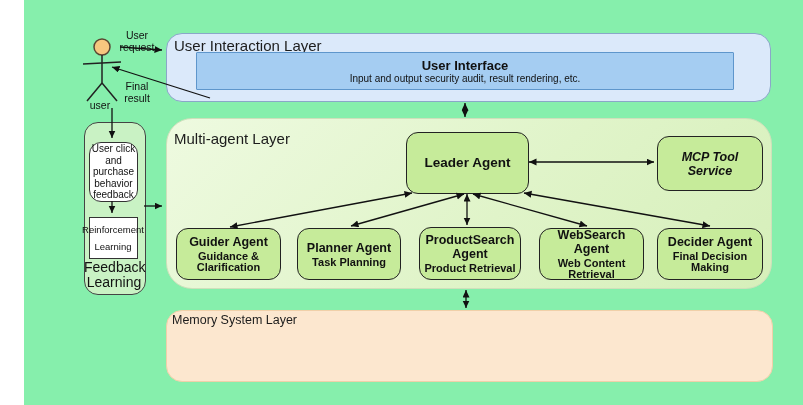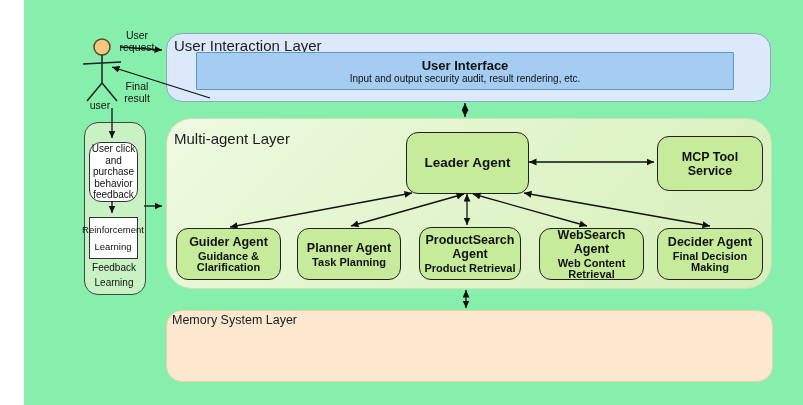--- a/index.html
+++ b/index.html
@@ -42,21 +42,21 @@
   .node{
     background:#c6eb9a;border:1.2px solid #222;border-radius:12px;
     display:flex;flex-direction:column;align-items:center;justify-content:center;
     text-align:center;
   }
   .node .name{font-weight:bold;font-size:12.5px;line-height:14px;}
   .node .sub{font-weight:bold;font-size:11px;line-height:11px;margin-top:2px;}
   .n-leader{left:382px;top:132px;width:121px;height:60px;}
   .n-leader .name{font-size:13.5px;}
   .n-mcp{left:633px;top:136px;width:104px;height:53px;}
-  .n-mcp .name{font-size:12.5px;}
+  .n-mcp .name{font-size:12.5px;font-style:italic;}
   .n-guider{left:152px;top:228px;width:103px;height:50px;}
   .n-planner{left:273px;top:228px;width:102px;height:50px;}
   .n-product{left:395px;top:227px;width:100px;height:51px;}
   .n-web{left:515px;top:228px;width:103px;height:50px;}
   .n-decider{left:633px;top:228px;width:104px;height:50px;}
   
   .fb{
     left:60px;top:122px;width:60px;height:171px;
     background:#c9f2c4;border:1px solid #444;border-radius:14px;
   }
@@ -68,21 +68,21 @@
   }
   .fb-box2{
     left:65px;top:217px;width:47px;height:40px;background:#fff;border:1px solid #333;
   }
   .fb-box2-text{
     left:54px;top:221px;width:70px;text-align:center;
     font-size:9.5px;line-height:17px;
   }
   .fb-label{
     left:60px;top:260px;width:60px;text-align:center;
-    font-size:10px;line-height:15px;color:#111;
+    font-size:14px;line-height:15px;color:#111;
   }
   
   .small-label{font-size:10.5px;line-height:12px;text-align:center;color:#111;}
   .l-request{left:91px;top:29px;width:44px;}
   .l-result{left:91px;top:80px;width:44px;}
   .l-user{left:62px;top:99px;width:28px;}
   svg.overlay{position:absolute;left:0;top:0;pointer-events:none;}
 </style>
 </head>
 <body>

